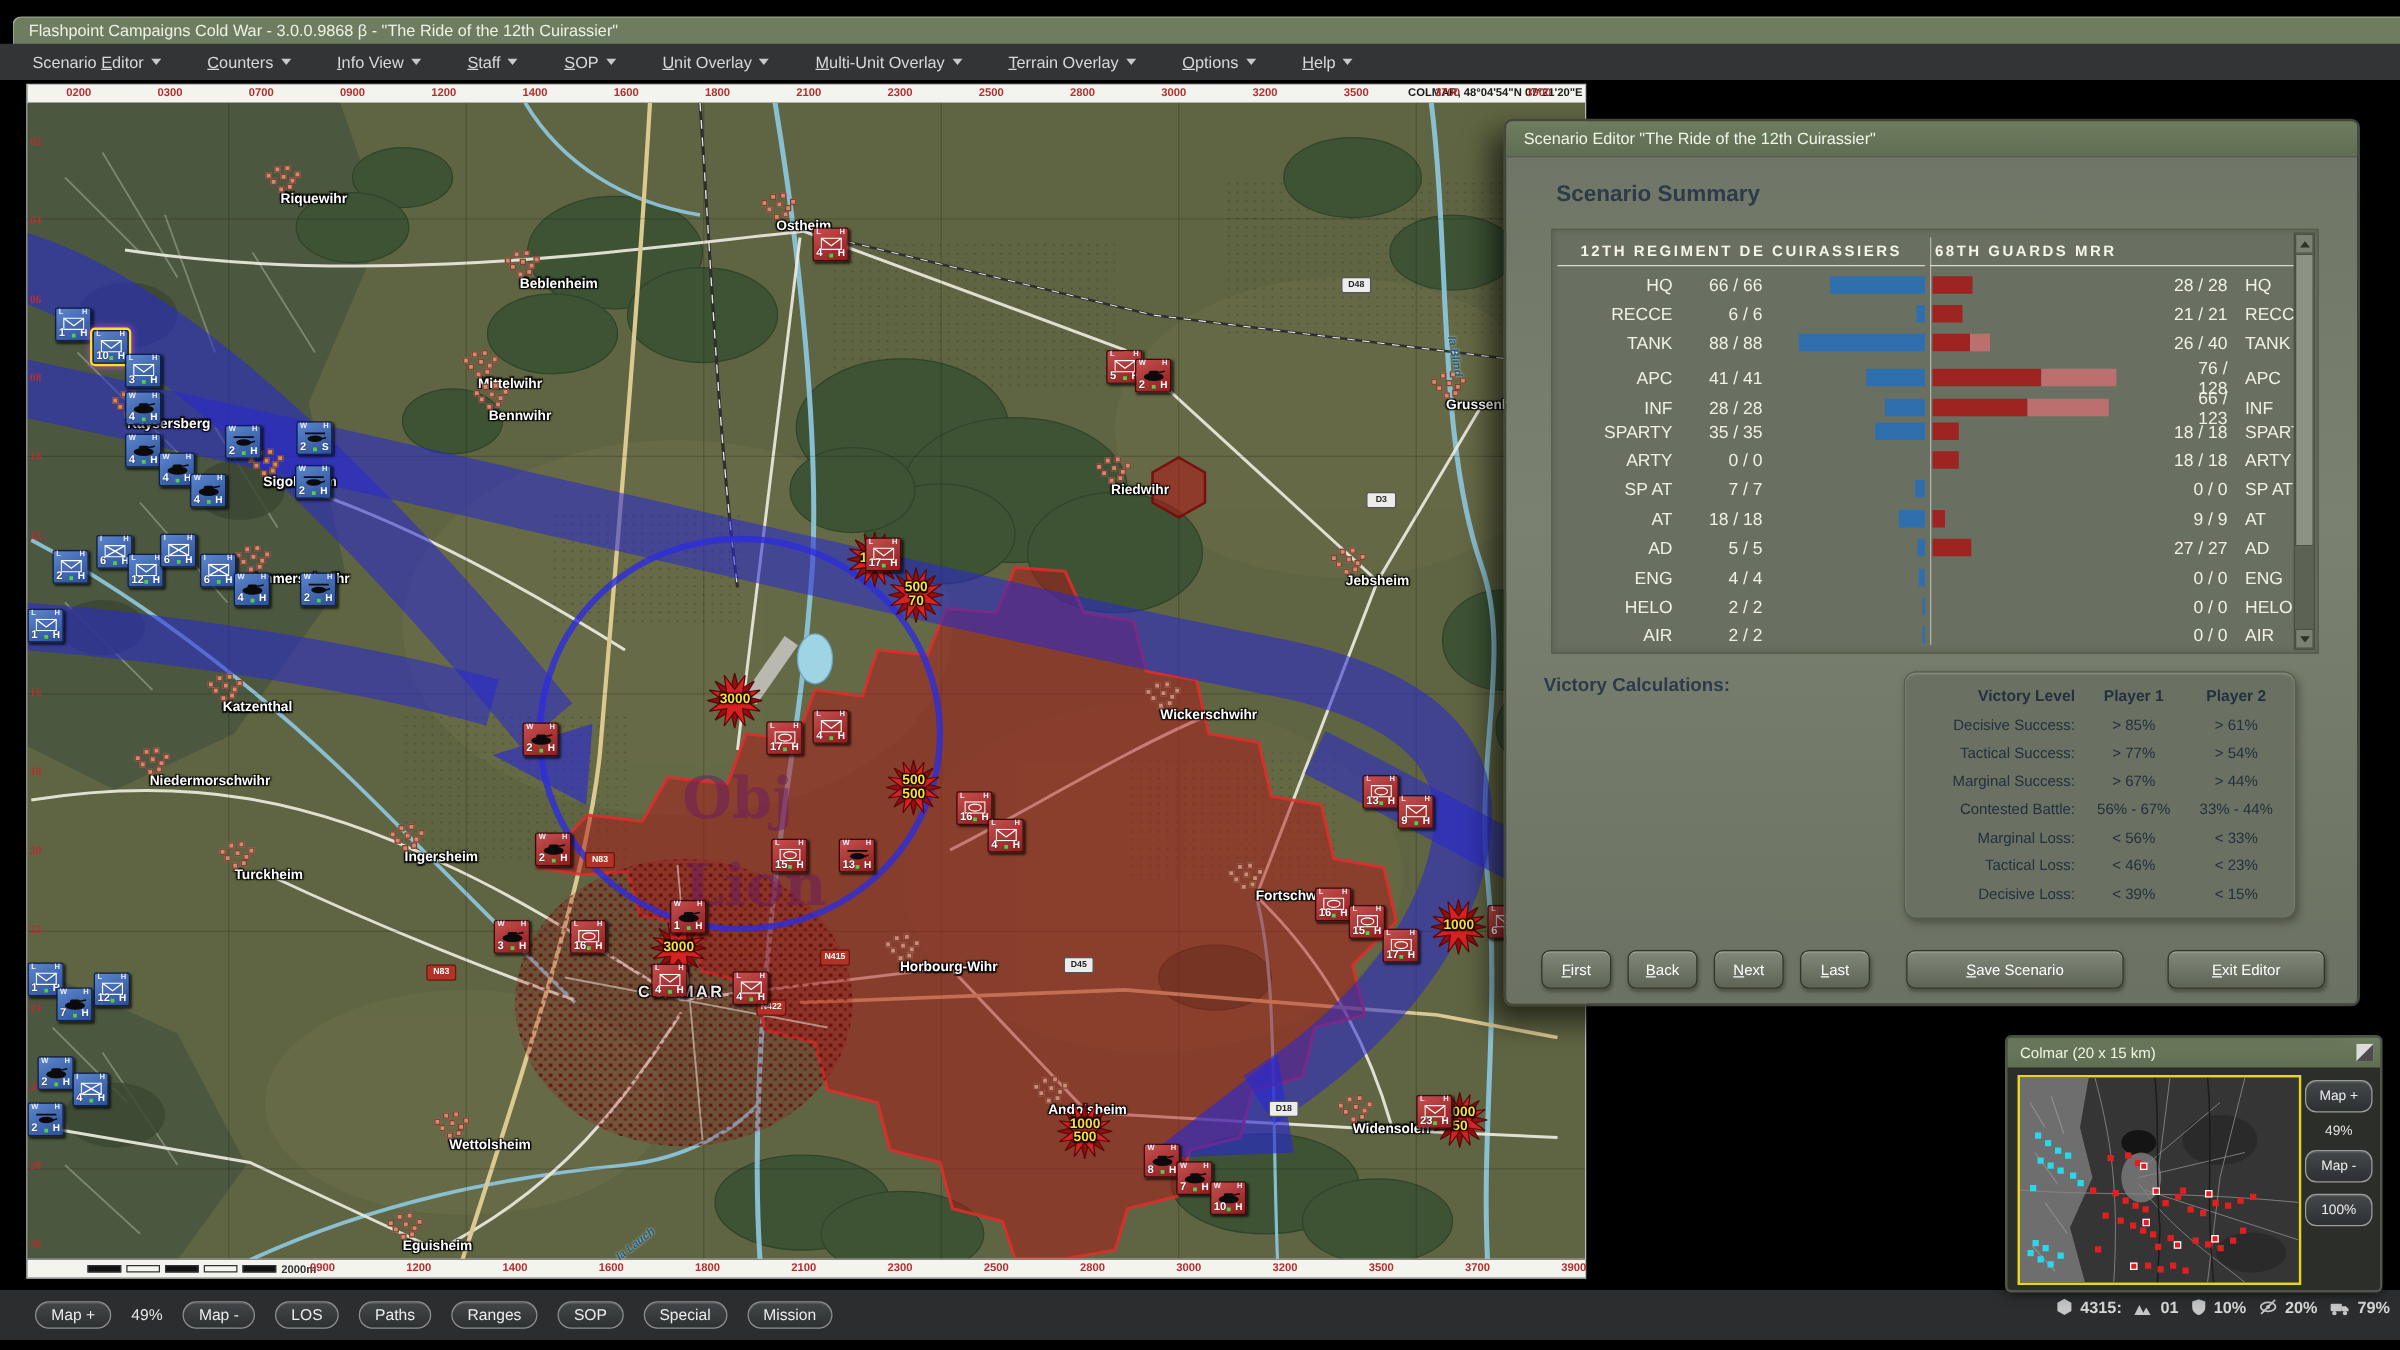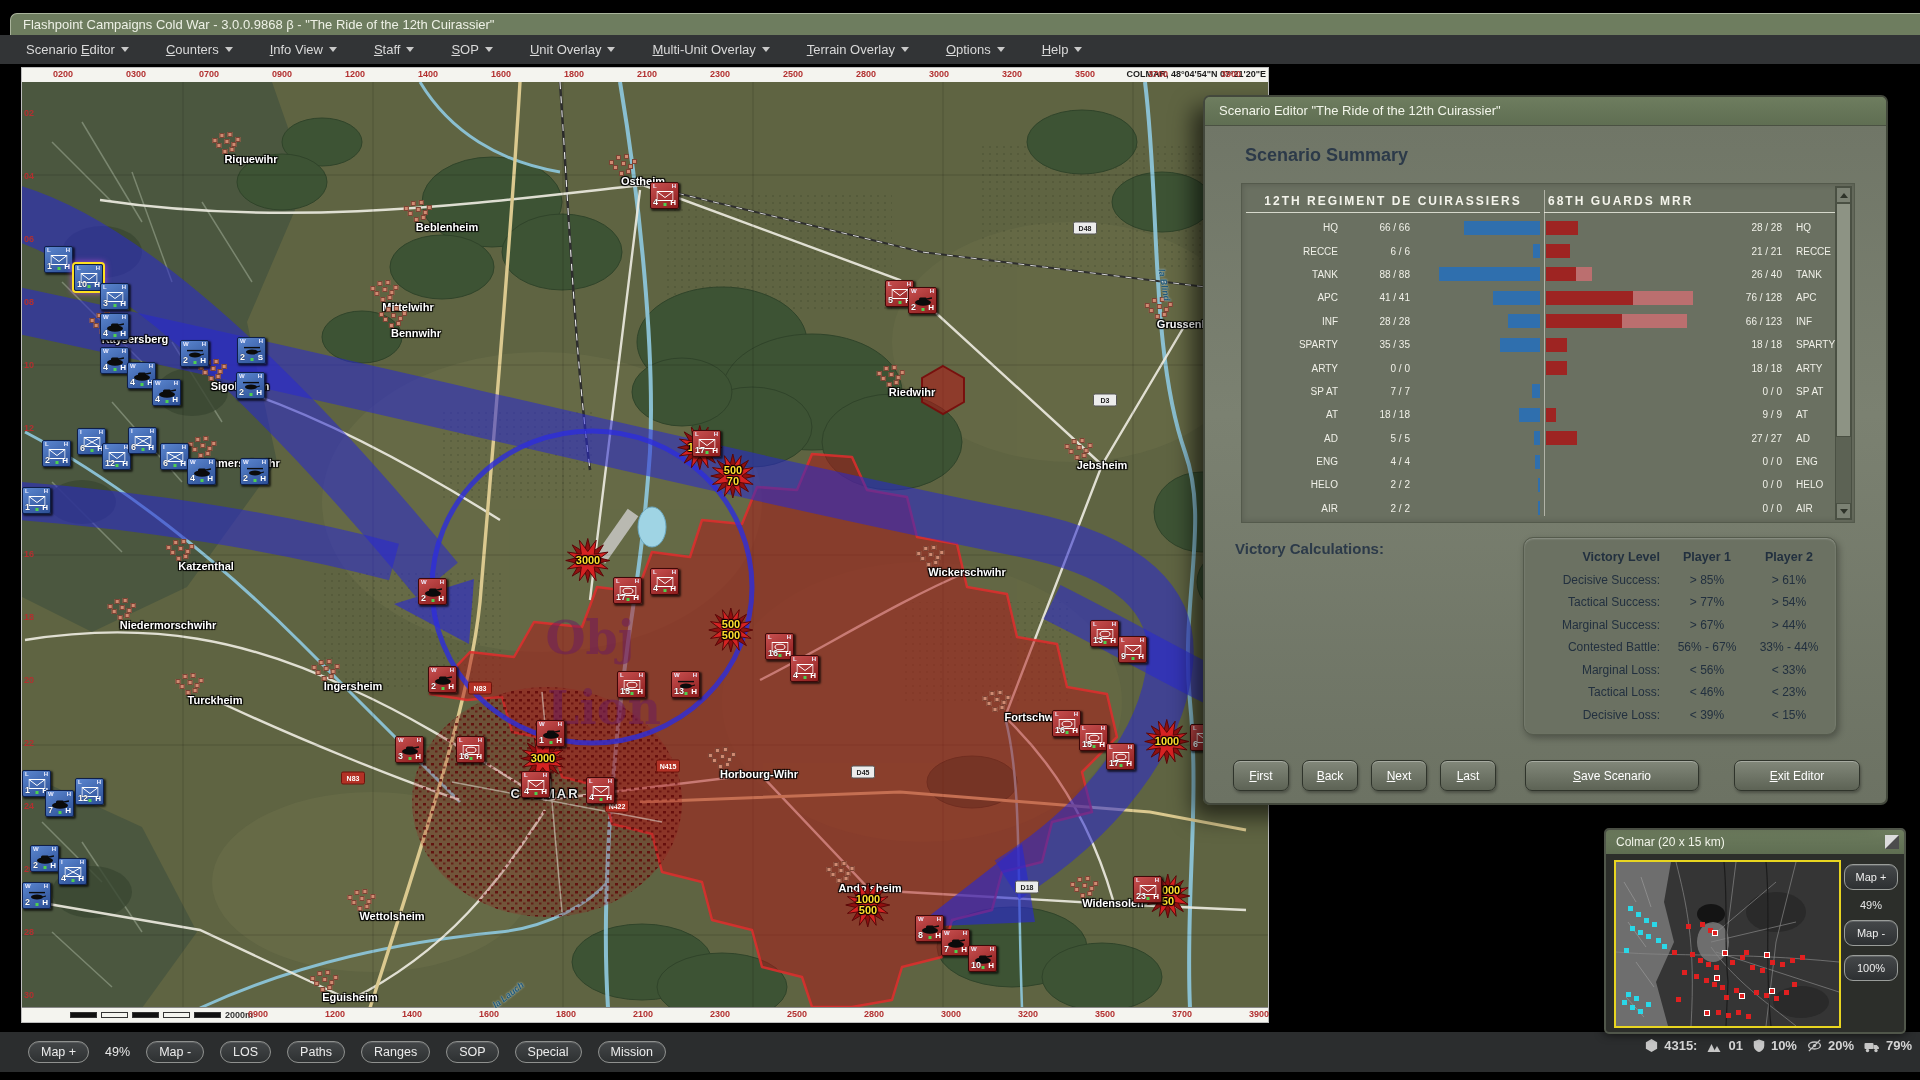--- a/index.html
+++ b/index.html
@@ -15,21 +15,21 @@
   .menu-item u{text-decoration:underline;}
   .tri{width:0;height:0;border-left:4px solid transparent;border-right:4px solid transparent;border-top:5px solid #c9c9c9;}
   
   #map{position:absolute;left:22px;top:68px;width:1246px;height:954px;outline:1px solid #bdbdbd;background:#5f6442;}
   #top-ruler{position:absolute;left:0;top:0;width:100%;height:14px;background:#f4f4ef;border-bottom:1px solid #888;}
   #bottom-ruler{position:absolute;left:0;bottom:0;width:100%;height:14px;background:#f4f4ef;border-top:1px solid #888;}
   .ruler-num{position:absolute;top:1px;font-size:9px;font-weight:bold;color:#b23030;transform:translateX(-50%);}
   #readout{position:absolute;right:2px;top:1px;font-size:9px;font-weight:bold;color:#1a1a1a;}
   #map-content{position:absolute;left:0;top:14px;width:1246px;height:926px;overflow:hidden;}
   #map-art{position:absolute;left:0;top:0;}
-  .left-num{position:absolute;left:2px;font-size:9px;font-weight:bold;color:#b23030;z-index:6;}
+  .left-num{position:absolute;left:2px;font-size:9px;font-weight:bold;color:#b23030;z-index:6;font-family:Liberation Serif, serif;}
   .town{position:absolute;z-index:3;transform:translate(-50%,-50%);pointer-events:none;}
   .town-label{color:#fff;font-size:11px;font-weight:bold;white-space:nowrap;
               text-shadow:1px 1px 1px #000,-1px -1px 1px #000,1px -1px 1px #000,-1px 1px 1px #000;}
   .town-label.big{font-size:13px;letter-spacing:2px;color:#e9e9e9;}
   .town-dot{position:absolute;width:3px;height:3px;background:#d08b72;border:0.5px solid #7c4334;}
   .river-label{position:absolute;z-index:3;color:#225a7c;font-size:9px;font-style:italic;font-weight:bold;white-space:nowrap;
                text-shadow:0 0 2px #cfe8f2;}
   .shield{position:absolute;z-index:4;width:22px;height:11px;border-radius:2px;font-size:7px;font-weight:bold;
           display:flex;align-items:center;justify-content:center;transform:translate(-50%,-50%);}
   .shield.red{background:#b33226;color:#fff;border:1px solid #6d140c;}
@@ -60,21 +60,21 @@
                  color:#f2f5ea;font-size:13px;line-height:28px;padding-left:14px;}
   #summary-title{position:absolute;left:40px;top:48px;font-size:18px;font-weight:bold;color:#2c3a49;}
   #force-panel{position:absolute;left:36px;top:86px;width:612px;height:338px;background:#6a7061;
                border:1px solid #545a4c;box-shadow:inset 0 0 6px rgba(0,0,0,.18);}
   #force-grid{position:absolute;left:4px;top:6px;width:594px;}
   .f-headrow,.f-row{display:grid;grid-template-columns:100px 74px 120px 4px 190px 56px 50px;align-items:center;}
   .f-headrow{height:26px;}
   .f-head-left{grid-column:1/4;text-align:center;}
   .f-head-right{grid-column:5/8;text-align:left;padding-left:4px;}
   .f-head{color:#f4f4ec;font-size:12px;font-weight:bold;letter-spacing:2px;border-bottom:1px solid #d6d9cc;padding-bottom:4px;}
-  .f-row{height:23.4px;color:#f0f0e8;font-size:10px;}
+  .f-row{height:23.4px;color:#f0f0e8;font-size:14px;}
   .f-label-l{text-align:right;padding-right:8px;}
   .f-val-l{text-align:right;padding-right:10px;}
   .f-barzone-l{position:relative;height:14px;}
   .f-barzone-l .bar{position:absolute;right:0;top:0;height:14px;display:flex;flex-direction:row-reverse;}
   .f-barzone-r{position:relative;height:14px;}
   .f-barzone-r .bar{position:absolute;left:2px;top:0;height:14px;display:flex;}
   .seg-dark-blue{background:var(--bar-blue);}
   .seg-dark-red{background:var(--bar-red);}
   .seg-light-red{background:var(--bar-red-light);}
   .f-val-r{text-align:right;padding-right:8px;}

